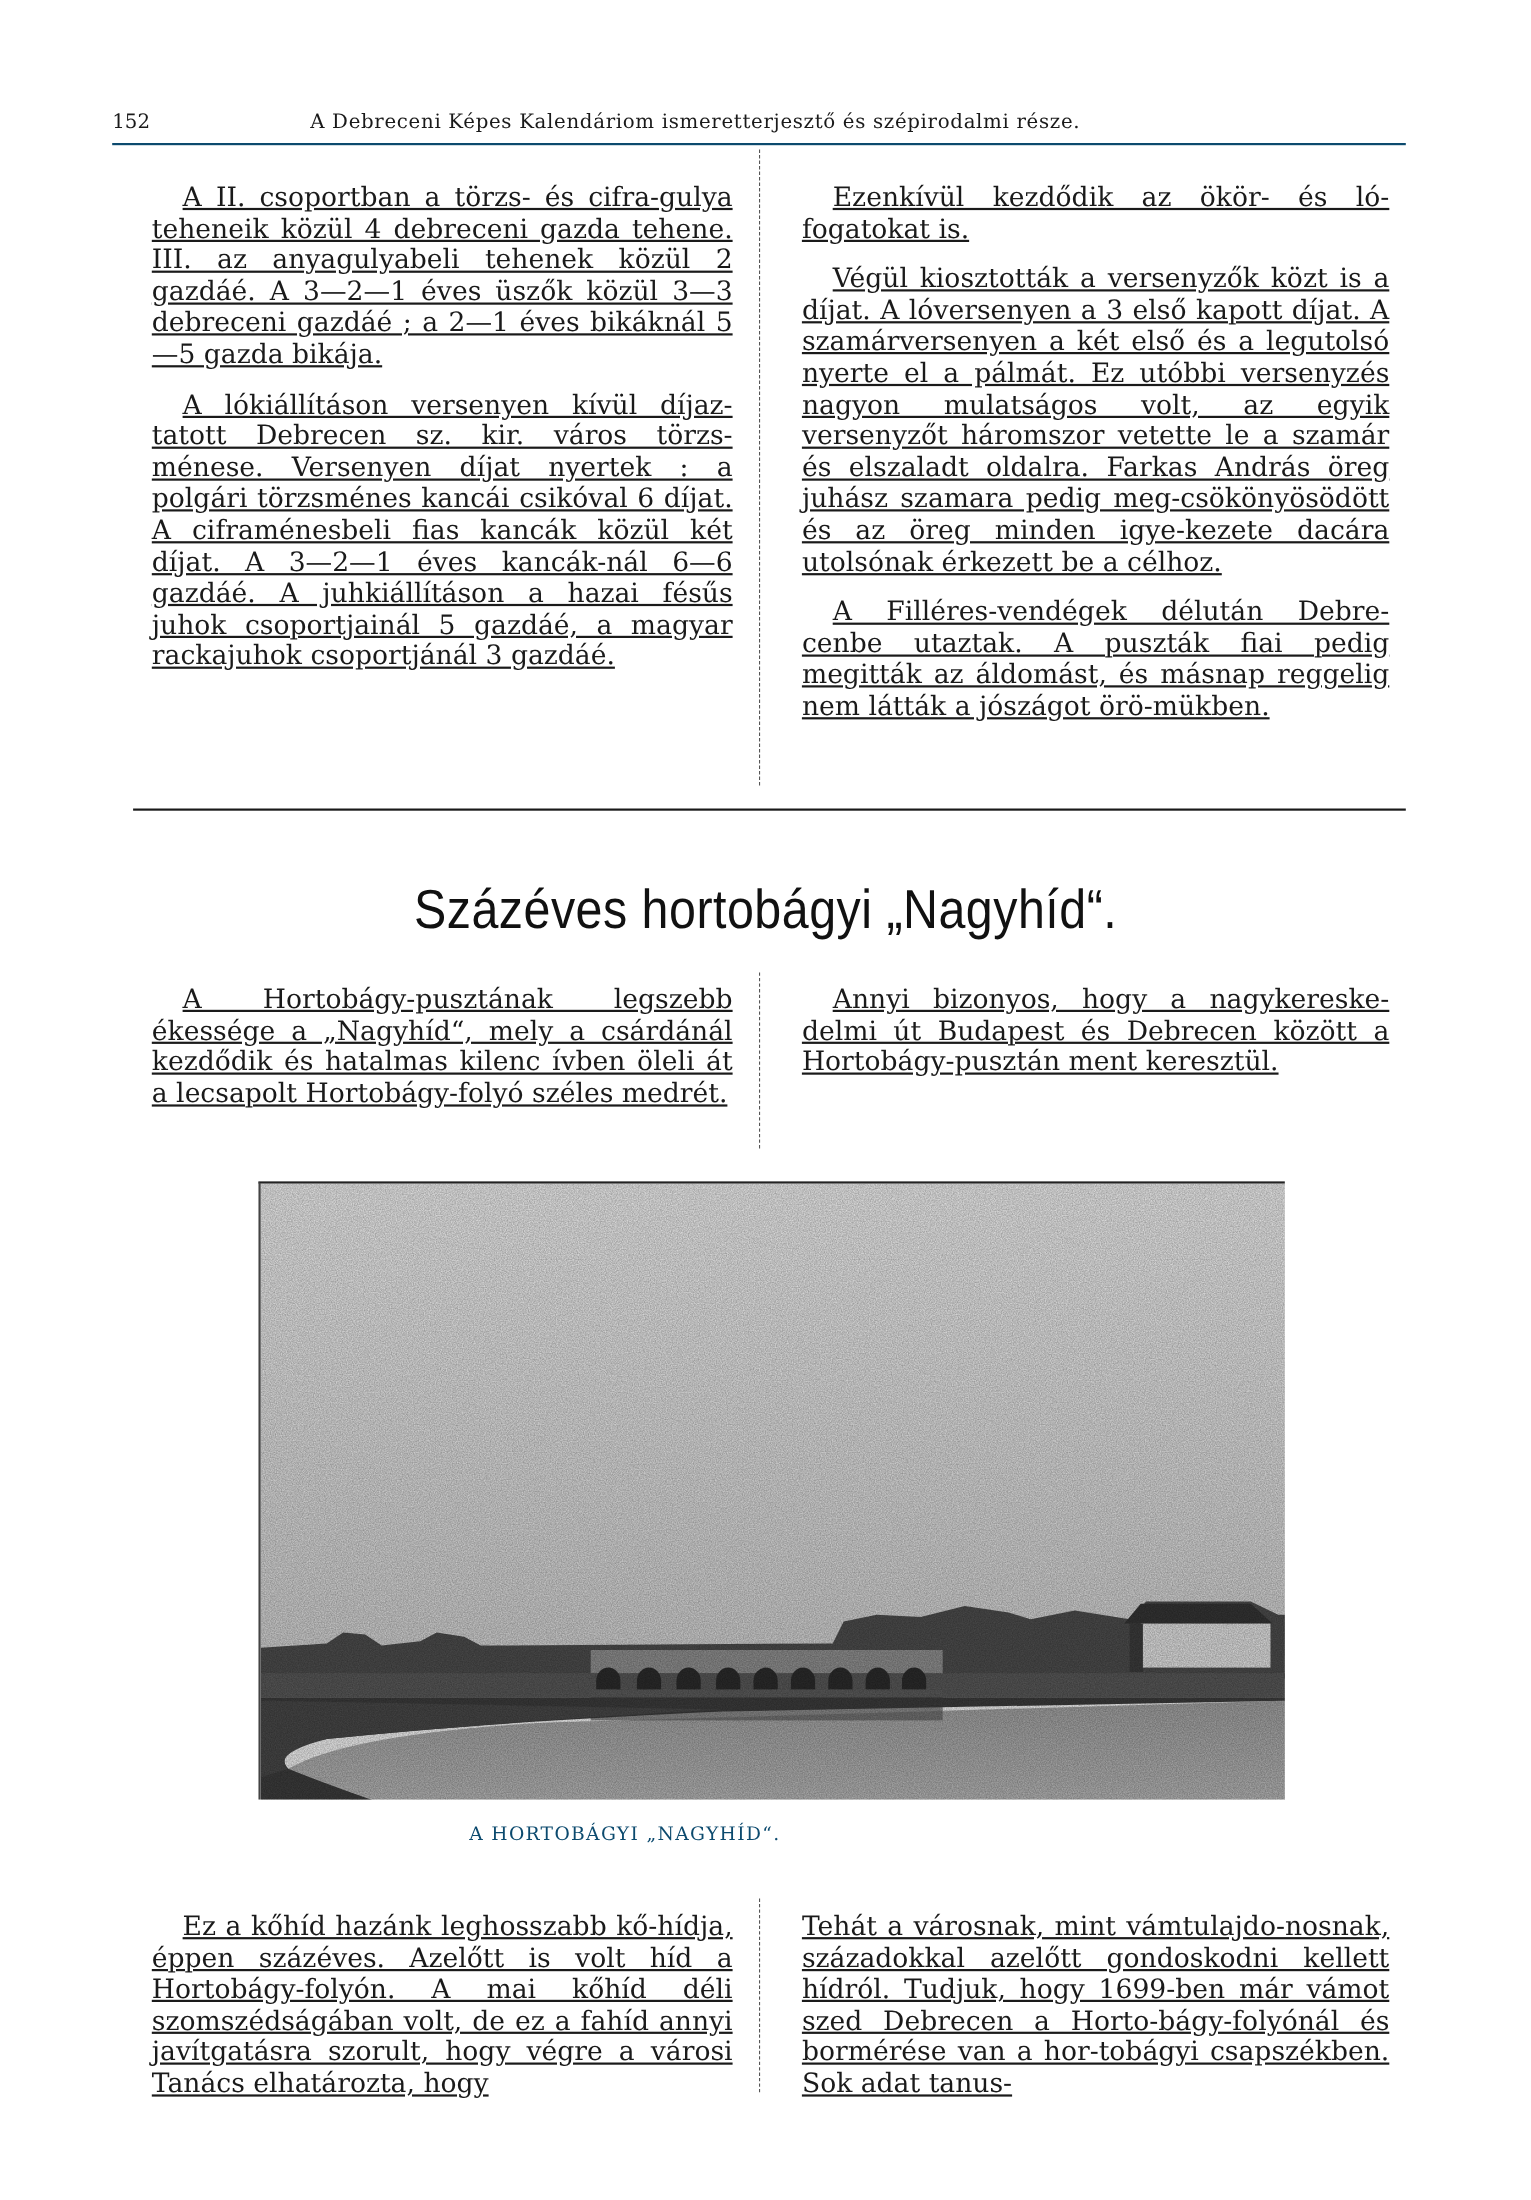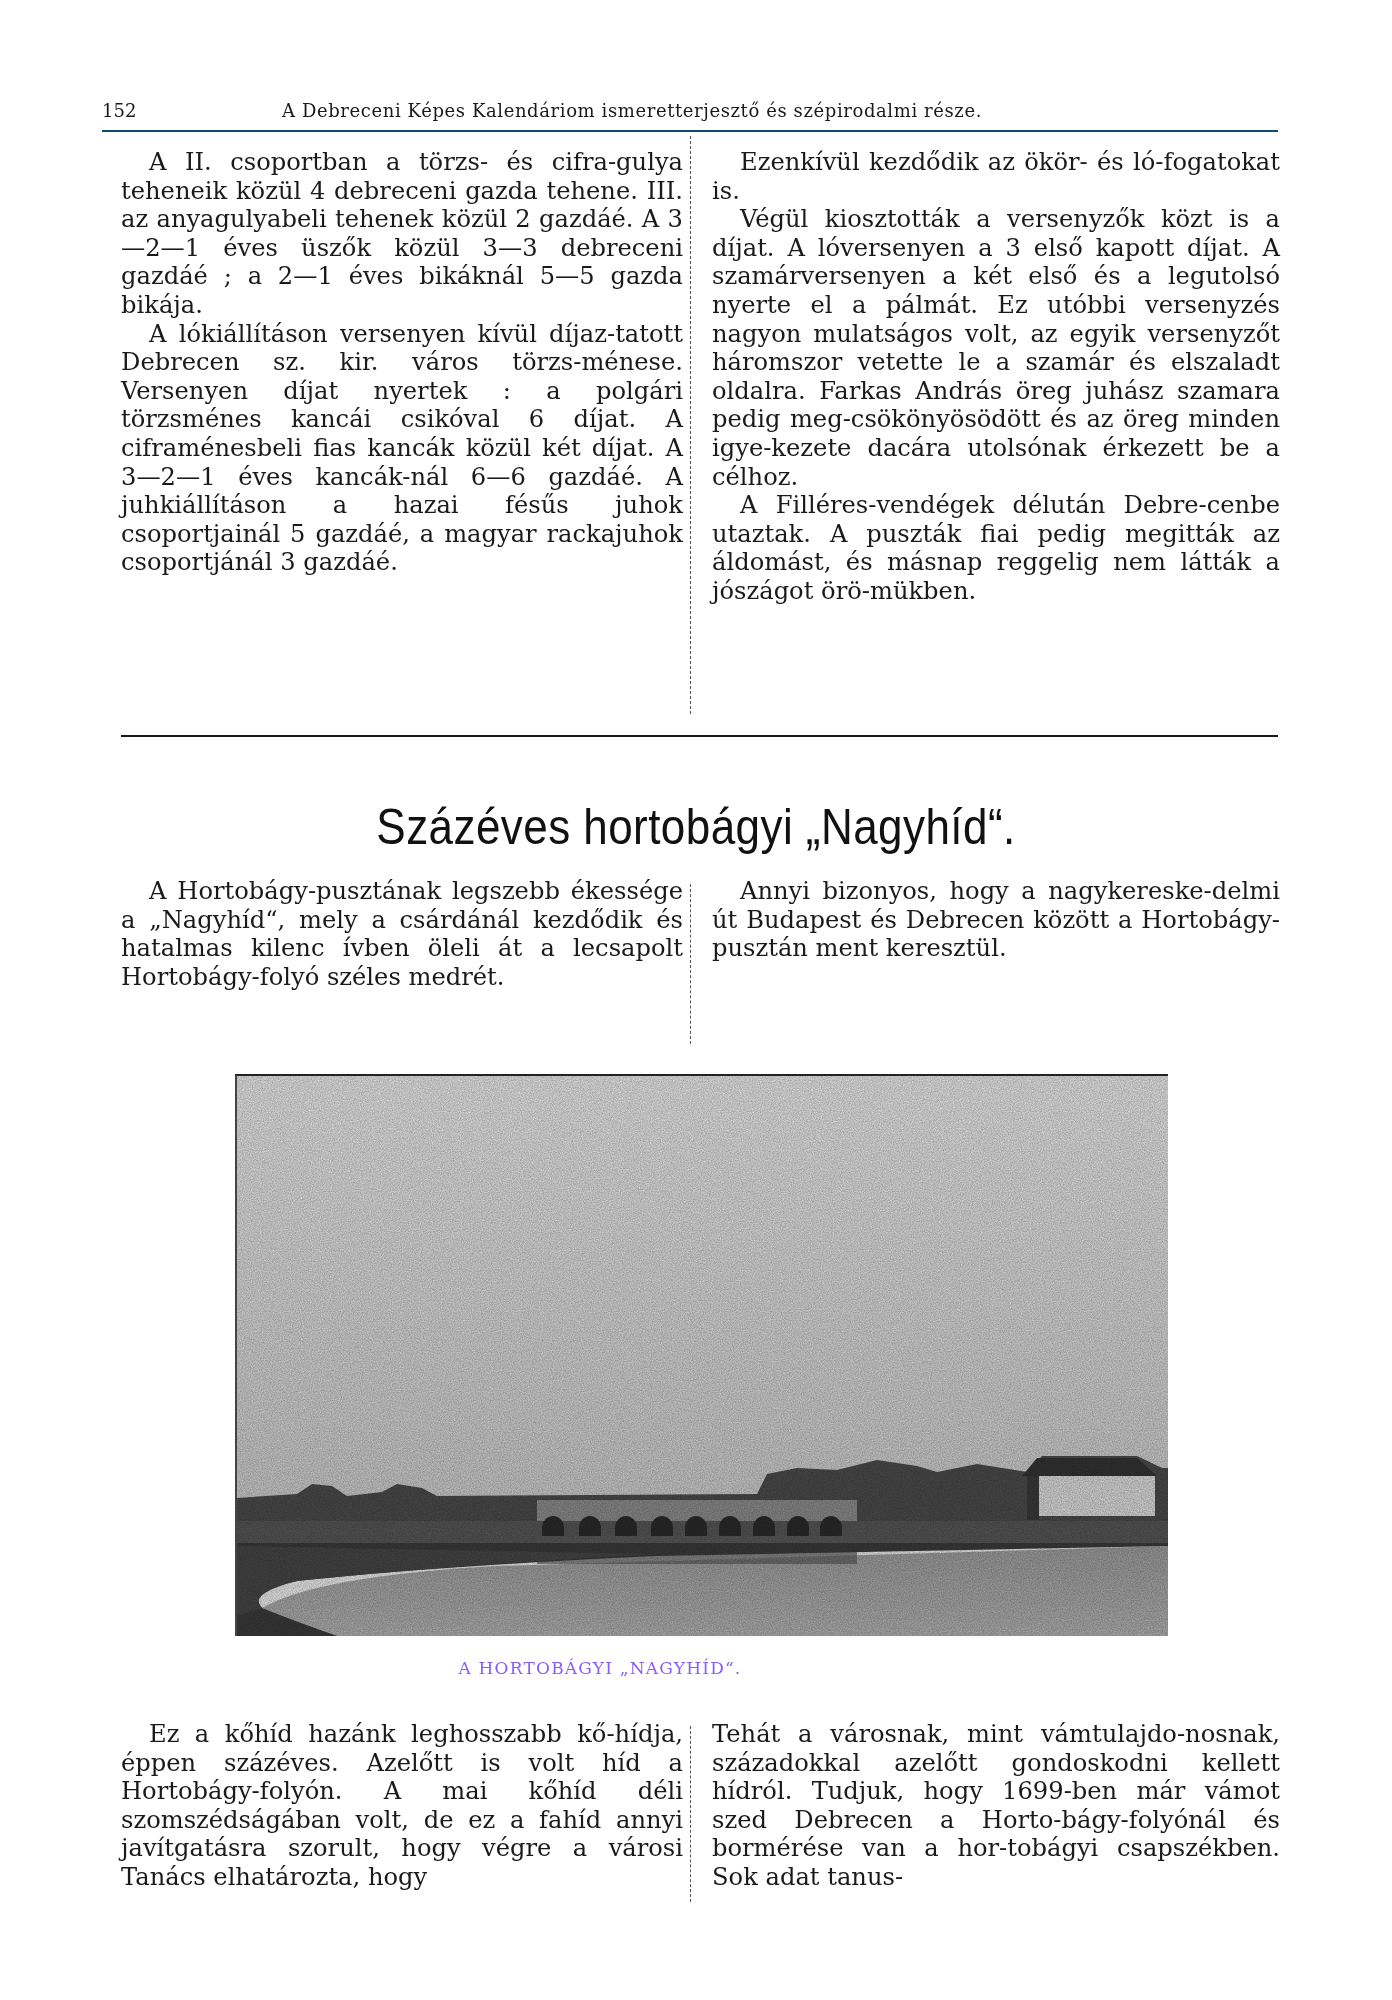--- a/index.html
+++ b/index.html
@@ -12,21 +12,21 @@
     border-bottom: 2px solid #0c4a6e;
     font-size: 18px;
   }
   .page-number { position: absolute; left: 0; top: 0; font-style: normal; }
   .running-title { position: absolute; left: 180px; top: 0; letter-spacing: 0.6px; }
 
   .col {
     position: absolute; font-size: 24.2px; line-height: 28.6px; text-align: justify;
     hyphens: manual;
   }
-  .col p { margin: 0; text-indent: 28px; }
+  .col p { margin: 17px; text-indent: 28px; text-decoration: underline; }
   .col p.noindent { text-indent: 0; }
   .col-left { left: 121px; width: 562px; }
   .col-right { left: 712px; width: 568px; }
 
   .vrule { position: absolute; width: 0; border-left: 1.5px dashed #555; }
 
   .hrule { position: absolute; height: 0; border-top: 2px solid #1a1a1a; }
 
   .article-title {
     position: absolute; left: 0; width: 1392px; top: 798px; text-align: center;
@@ -36,21 +36,21 @@
 
   .photo {
     position: absolute; left: 235px; top: 1074px; width: 933px; height: 562px;
     border-top: 2px solid #222; border-left: 2px solid #444; box-sizing: border-box; overflow: hidden;
     background: #e8e8e8;
   }
   .photo svg { display: block; }
 
   .caption {
     position: absolute; left: 0; width: 1136px; top: 1658px; text-align: center;
-    font-size: 17px; letter-spacing: 1.2px; color: #8b5cf6; padding-left: 32px;
+    font-size: 17px; letter-spacing: 1.2px; color: #0c4a6e;
   }
 </style>
 </head>
 <body>
 
 <div class="page-header">
   <span class="page-number">152</span>
   <span class="running-title">A Debreceni Képes Kalendáriom ismeretterjesztő és szépirodalmi része.</span>
 </div>
 

